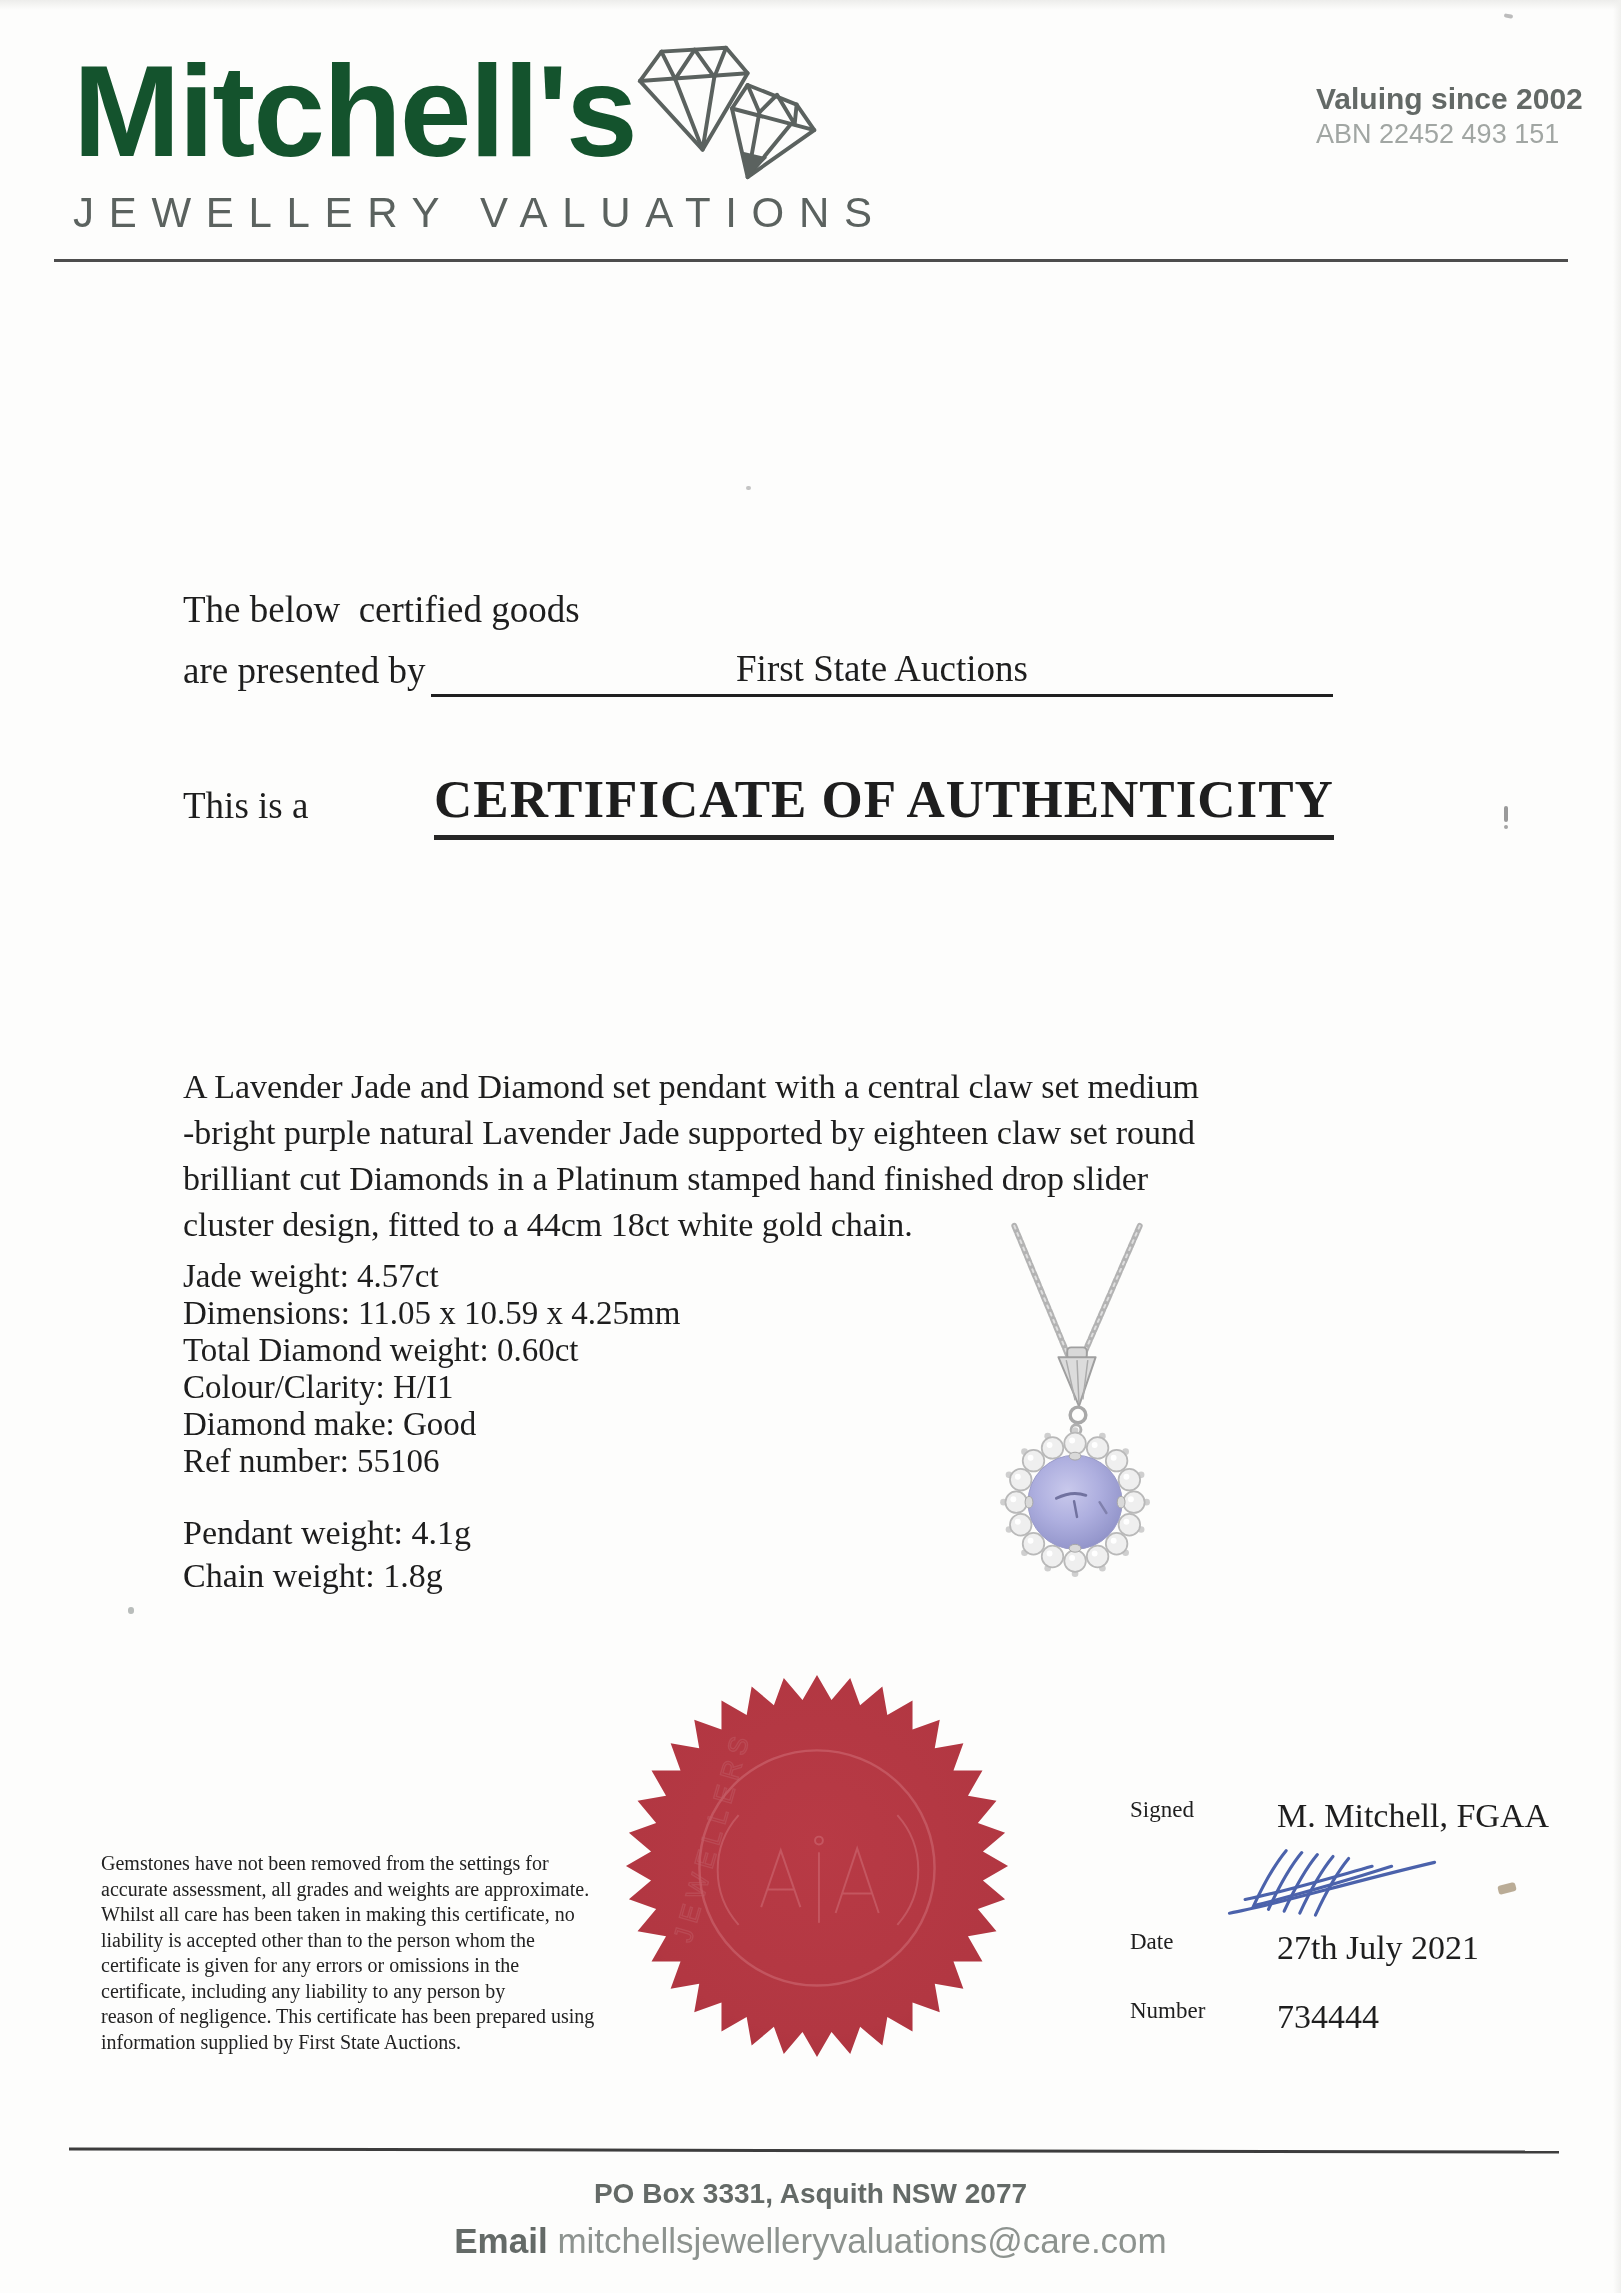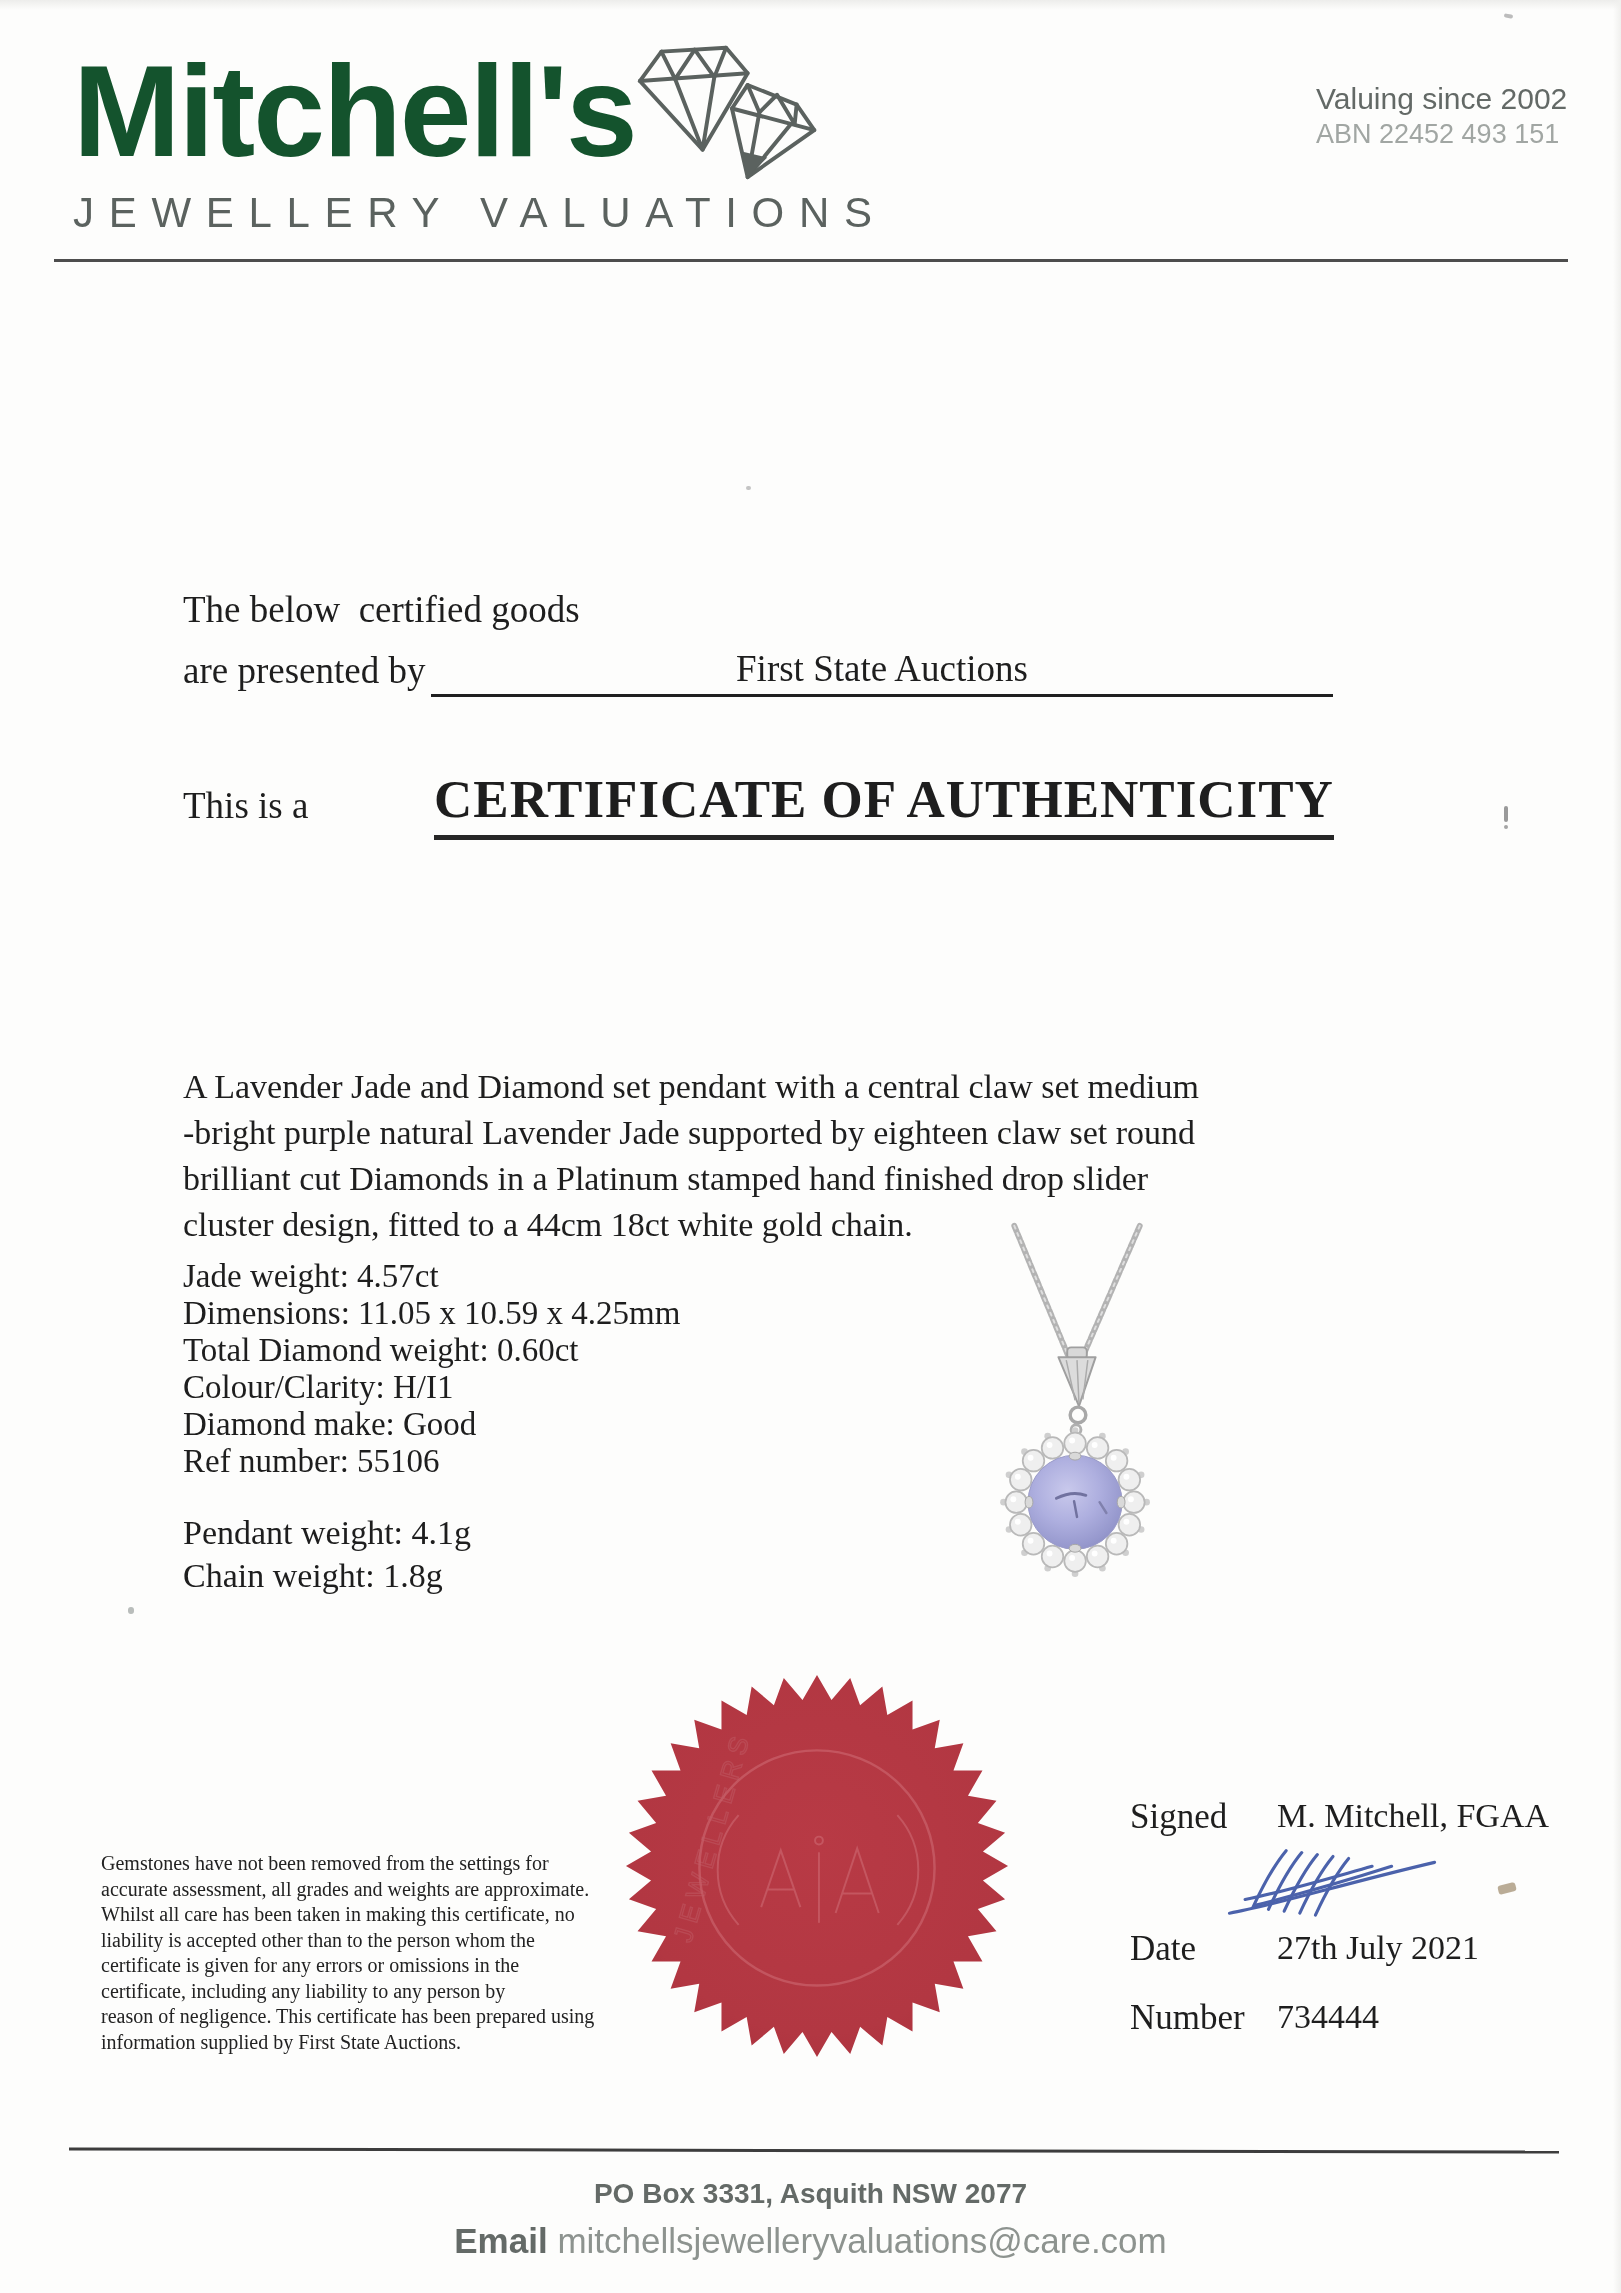--- a/index.html
+++ b/index.html
@@ -18,21 +18,21 @@
     background:linear-gradient(#ededeb,rgba(255,255,255,0));}
   .scan-right{right:0;top:0;width:7.8px;height:2294px;
     background:linear-gradient(270deg,#f0f0ee,rgba(255,255,255,0));}
 
   
   .brand-name{left:73px;top:47px;font-size:129px;font-weight:700;
     color:#14532d;letter-spacing:-2px;line-height:1;}
   .brand-subtitle{left:73px;top:192px;font-size:42px;font-weight:300;
     color:#5b625f;letter-spacing:14.7px;line-height:1;}
   .logo-diamonds{left:632px;top:33px;width:196px;height:149px;}
-  .tagline{left:1316px;top:82px;font-size:30px;font-weight:400;color:#636966;line-height:1.1;}
+  .tagline{left:1316px;top:82px;font-size:30px;font-weight:700;color:#636966;line-height:1.1;}
   .abn{left:1316px;top:120px;font-size:27px;font-weight:400;color:#a1a6a3;line-height:1.1;}
   .header-divider{left:54px;top:259px;width:1514px;height:2.9px;background:#4d4d4d;}
 
   
   .intro-line1{left:183px;top:588px;font-size:37px;}
   .intro-line2{left:183px;top:649px;font-size:37px;}
   .presenter{left:431px;top:647px;width:902px;text-align:center;font-size:37px;}
   .presenter-underline{left:431px;top:694px;width:902px;height:2.9px;background:#1f1f1f;}
 
   
@@ -48,21 +48,21 @@
   
   .pendant-photo{left:931px;top:1208px;width:294px;height:412px;}
 
   
   .seal{left:624px;top:1672px;width:386px;height:388px;}
 
   
   .legal{left:101px;top:1851px;font-size:20px;line-height:25.5px;color:#222;}
 
   
-  .sign-label{font-size:35px;}
+  .sign-label{font-size:23px;}
   .sign-value{font-size:34px;}
   .signed-label{left:1130px;top:1797px;}
   .signed-value{left:1277px;top:1797px;}
   .signature{left:1225px;top:1837px;width:216px;height:83px;}
   .date-label{left:1130px;top:1929px;}
   .date-value{left:1277px;top:1929px;}
   .number-label{left:1130px;top:1998px;}
   .number-value{left:1277px;top:1998px;}
 
   

